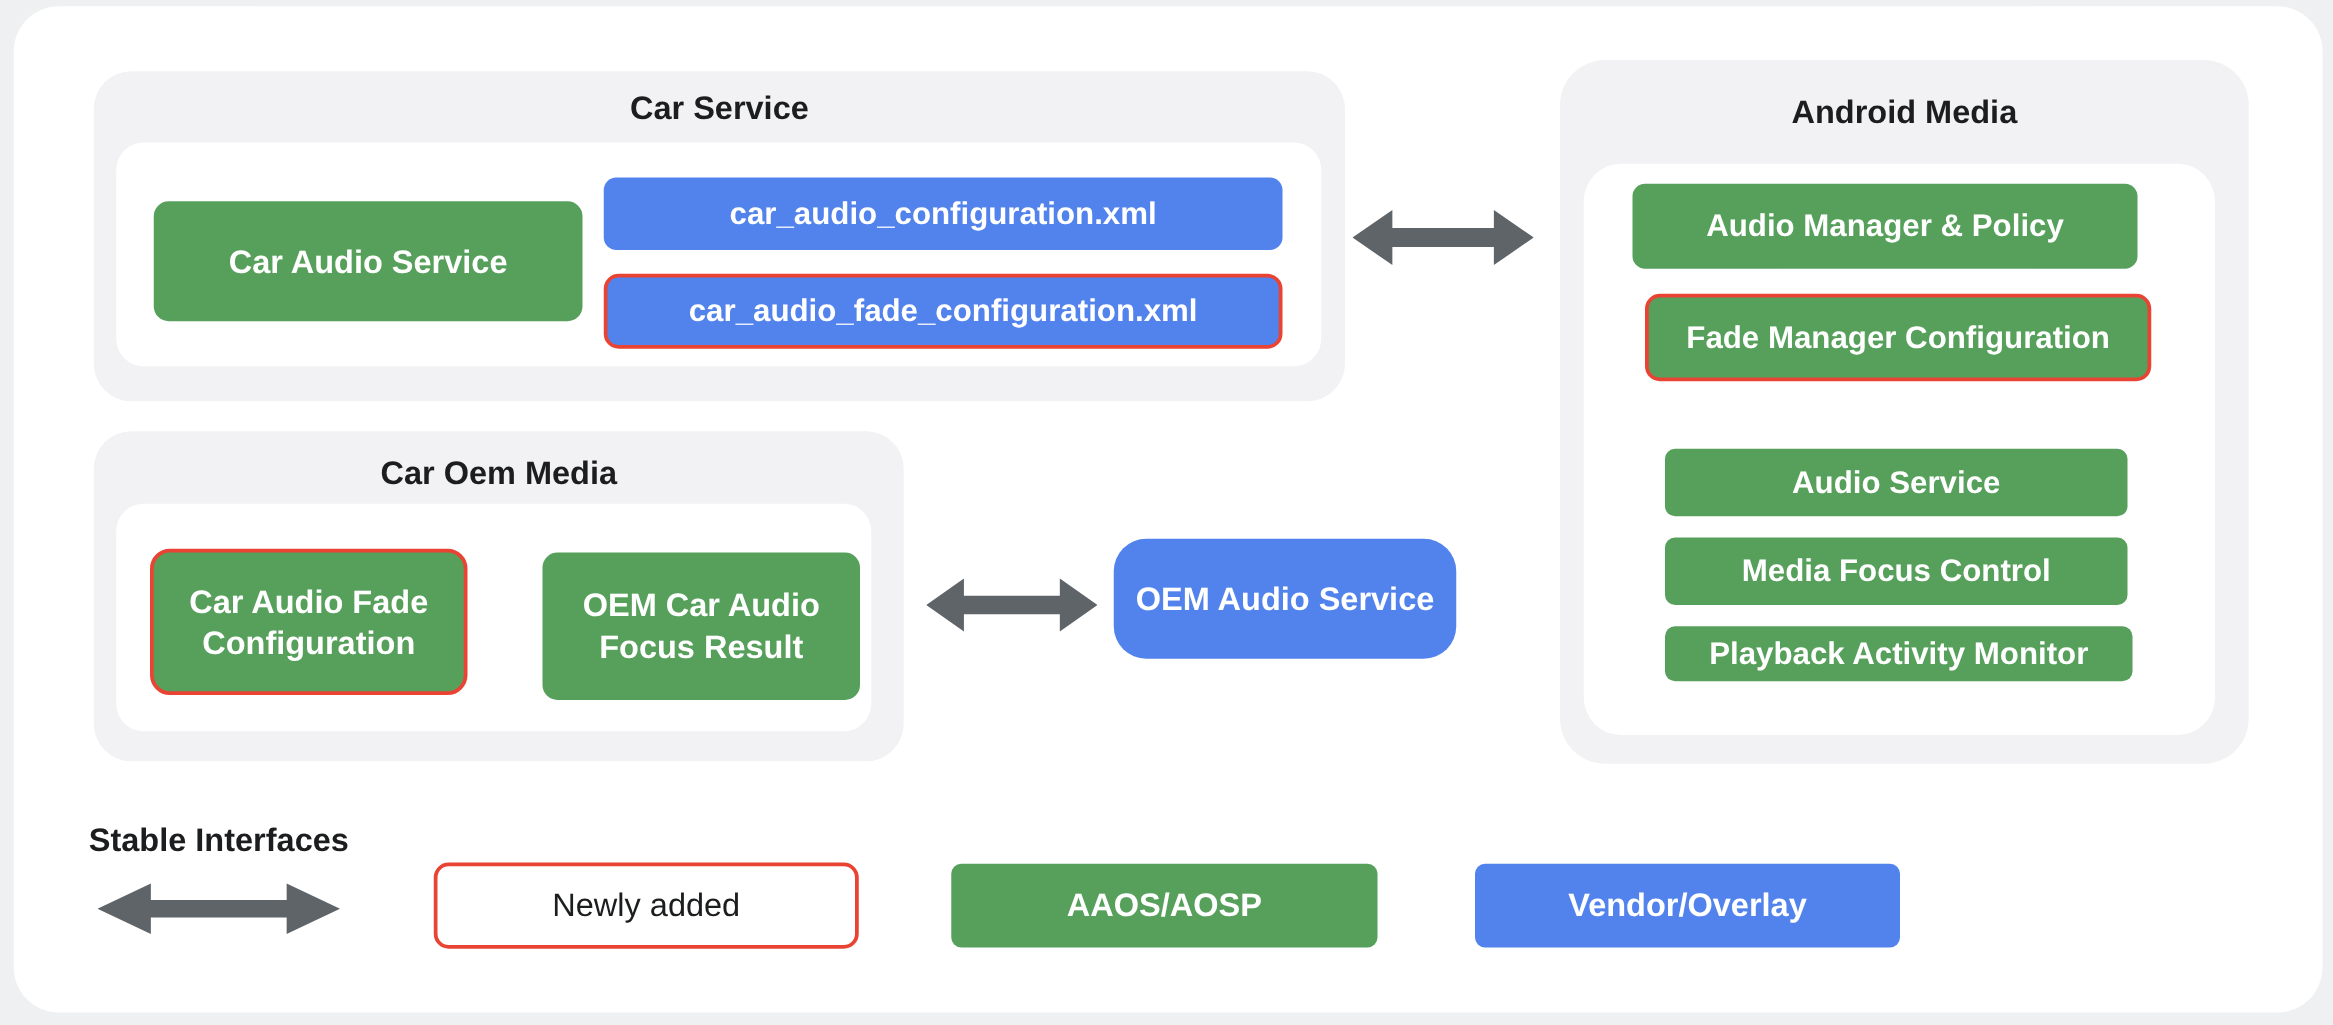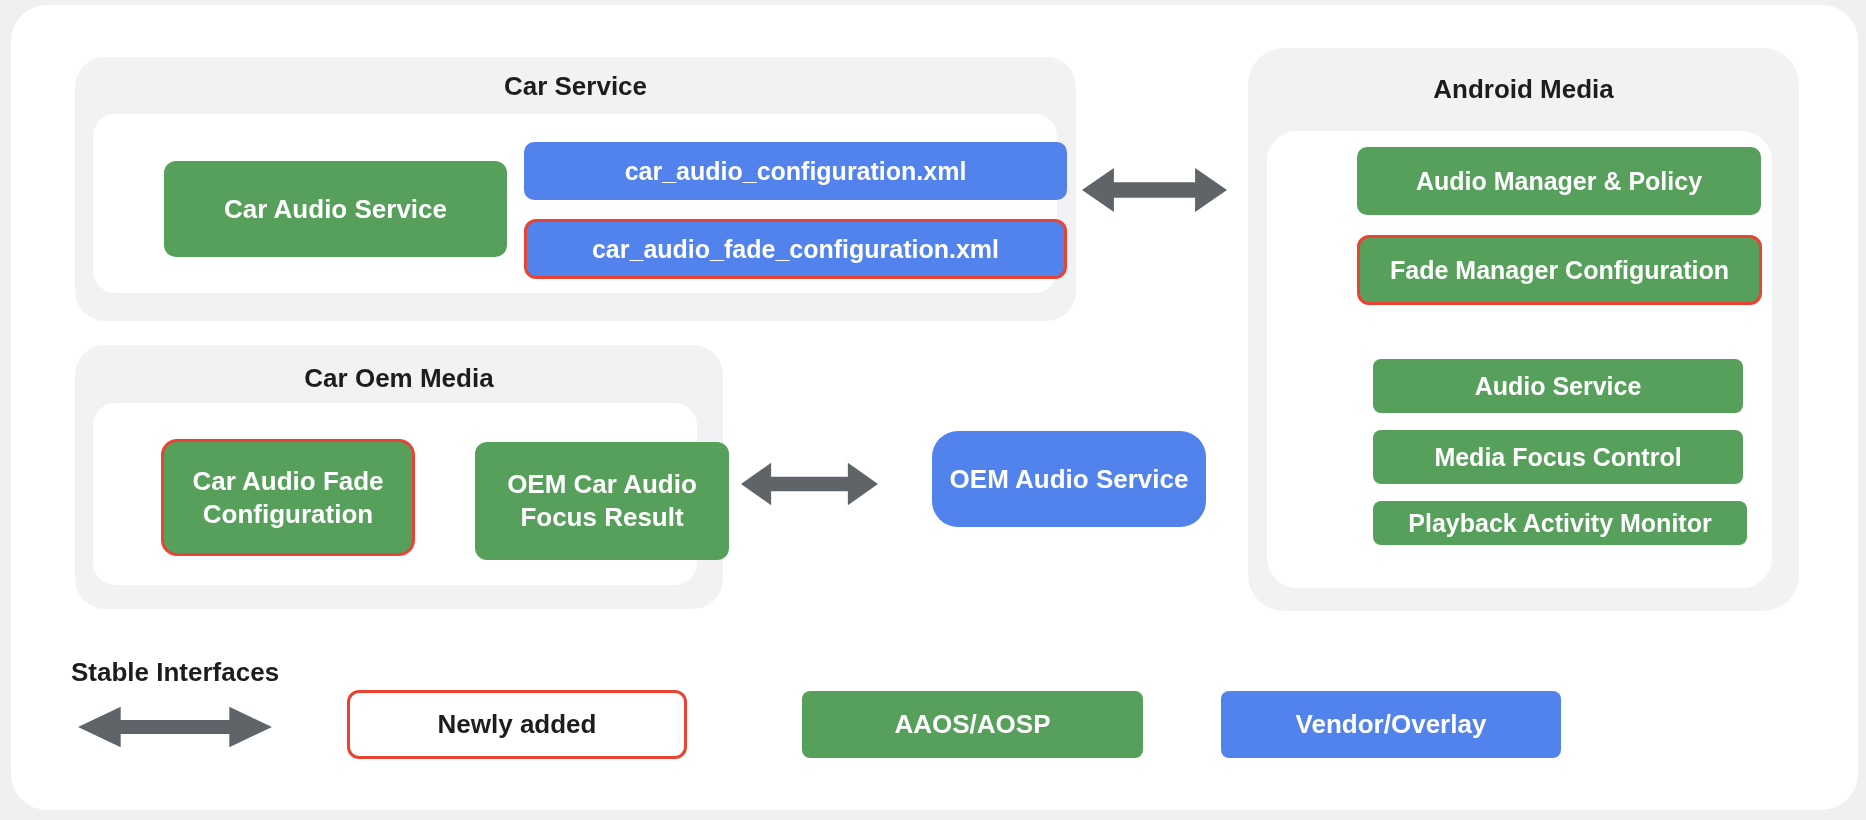--- a/index.html
+++ b/index.html
@@ -12,30 +12,30 @@
        font-family:"Liberation Sans", sans-serif;}
   .stage{position:relative;width:1866px;height:820px;background:var(--page-bg);}
   .canvas{position:absolute;left:11px;top:5px;width:1847px;height:805px;
           background:var(--canvas-bg);border-radius:36px;}
   .panel{position:absolute;background:var(--panel-bg);border-radius:30px;}
   .panel-title{position:absolute;left:0;width:100%;text-align:center;
                font-weight:bold;font-size:26px;color:var(--title-text);}
   .inner{position:absolute;background:var(--canvas-bg);border-radius:22px;}
   .box{position:absolute;display:flex;align-items:center;justify-content:center;
        text-align:center;font-weight:bold;color:var(--box-text);
-       box-sizing:border-box;padding:0 14px;line-height:33px;margin-left:41px;}
+       box-sizing:border-box;padding:0 14px;line-height:33px;}
   .green{background:var(--green);}
   .blue{background:var(--blue);}
   .red-border{border:3px solid var(--red);}
   .arrow-icon{position:absolute;color:var(--arrow);}
   .arrow-icon svg{display:block;width:100%;height:100%;}
   .legend-label{position:absolute;font-weight:bold;font-size:26px;color:var(--title-text);}
   .legend-box-outline{position:absolute;display:flex;align-items:center;justify-content:center;
        background:var(--canvas-bg);border:3px solid var(--red);border-radius:12px;
-       box-sizing:border-box;font-weight:bold;font-size:26px;color:var(--title-text);}
+       box-sizing:border-box;font-weight:normal;font-size:26px;color:var(--title-text);}
 </style>
 </head>
 <body>
 
 <div class="stage">
   <div class="canvas"></div>
 
   <div class="panel" style="left:75px;top:57px;width:1001px;height:264px;">
     <div class="panel-title" style="top:14px;">Car Service</div>
     <div class="inner" style="left:18px;top:57px;width:964px;height:179px;"></div>
@@ -46,21 +46,21 @@
 
   <div class="arrow-icon" style="left:1082px;top:166px;width:145px;height:48px;">
     <svg viewBox="0 0 150 50" preserveAspectRatio="none" aria-hidden="true">
       <polygon fill="currentColor" points="0,25 33,2 33,17 117,17 117,2 150,25 117,48 117,33 33,33 33,48"></polygon>
     </svg>
   </div>
 
   <div class="panel" style="left:1248px;top:48px;width:551px;height:563px;border-radius:36px;">
     <div class="panel-title" style="top:26px;">Android Media</div>
     <div class="inner" style="left:19px;top:83px;width:505px;height:457px;border-radius:30px;"></div>
-    <div class="box green" style="left:68px;top:99px;width:404px;height:68px;border-radius:10px;font-size:25px;">Audio Manager &amp; Policy</div>
+    <div class="box green" style="left:58px;top:99px;width:404px;height:68px;border-radius:10px;font-size:25px;">Audio Manager &amp; Policy</div>
     <div class="box green red-border" style="left:68px;top:187px;width:405px;height:70px;border-radius:12px;font-size:25px;">Fade Manager Configuration</div>
     <div class="box green" style="left:84px;top:311px;width:370px;height:54px;border-radius:8px;font-size:25px;">Audio Service</div>
     <div class="box green" style="left:84px;top:382px;width:370px;height:54px;border-radius:8px;font-size:25px;">Media Focus Control</div>
     <div class="box green" style="left:84px;top:453px;width:374px;height:44px;border-radius:8px;font-size:25px;">Playback Activity Monitor</div>
   </div>
 
   <div class="panel" style="left:75px;top:345px;width:648px;height:264px;">
     <div class="panel-title" style="top:18px;">Car Oem Media</div>
     <div class="inner" style="left:18px;top:58px;width:604px;height:182px;"></div>
     <div class="box green red-border" style="left:45px;top:94px;width:254px;height:117px;border-radius:16px;font-size:26px;padding:18px 18px;">Car Audio Fade Configuration</div>

